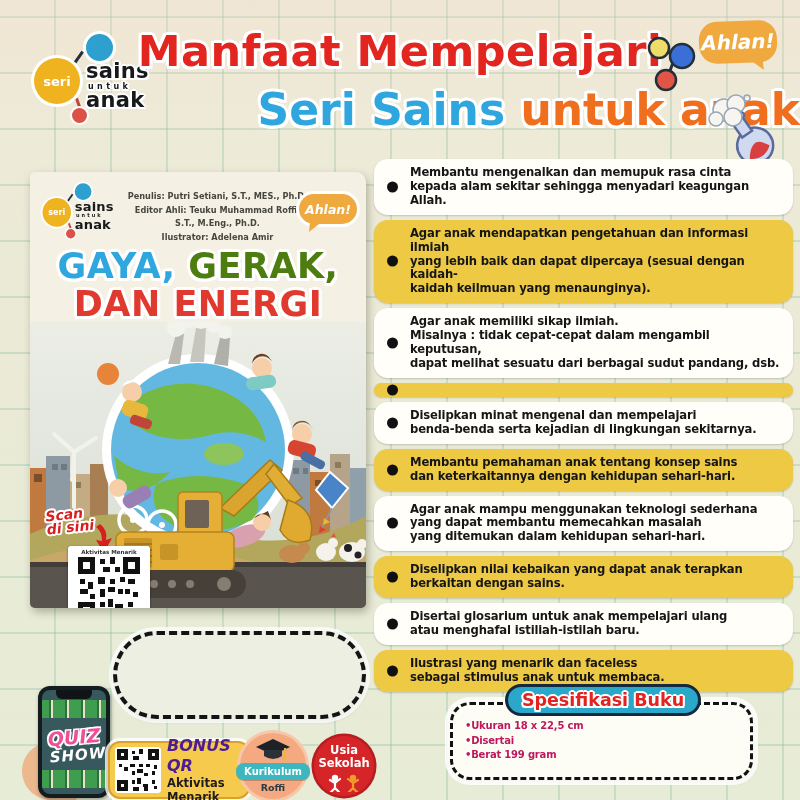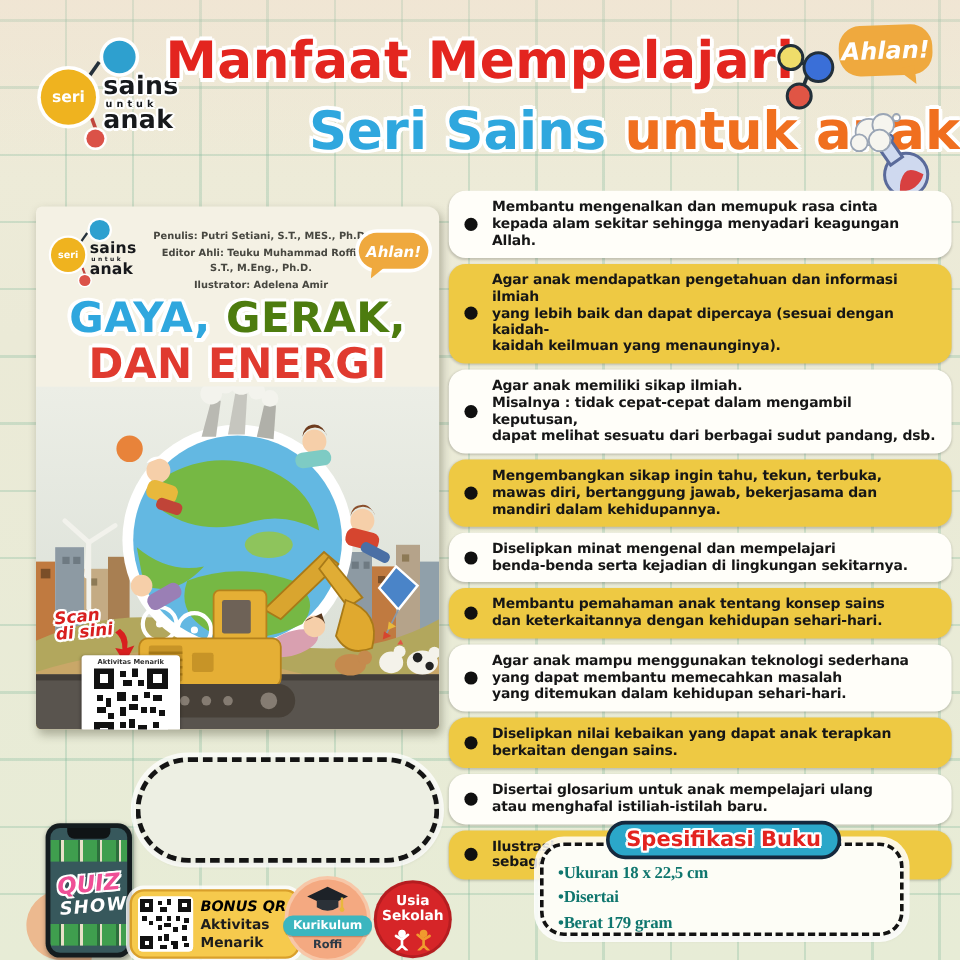--- a/index.html
+++ b/index.html
@@ -68,35 +68,35 @@
   .phone{ left:38px; top:686px; width:72px; height:112px; background:#141c1f; border-radius:12px; padding:4px; box-shadow:1px 2px 4px rgba(0,0,0,.35); }
   .screen{ position:relative; width:100%; height:100%; border-radius:8px; overflow:hidden; background:#37585c; }
   .screen .strip{ position:absolute; left:0; right:0; height:18px; background:repeating-linear-gradient(90deg,#3f9e4e 0 7px,#2c6e3c 7px 9px,#e8e0c8 9px 11px,#3f9e4e 11px 16px); }
   .screen .strip.top{ top:10px; } .screen .strip.bot{ bottom:6px; }
   .screen .notch{ position:absolute; top:0; left:14px; right:14px; height:9px; background:#101416; border-radius:0 0 6px 6px; }
   .quiz{ position:absolute; left:0; right:0; top:36px; text-align:center; transform:rotate(-5deg); color:#ef4f96; font-weight:800; font-style:italic; font-size:19px; text-shadow:-1.5px -1.5px 0 #fff,1.5px -1.5px 0 #fff,-1.5px 1.5px 0 #fff,1.5px 1.5px 0 #fff; }
   .show{ position:absolute; left:0; right:-8px; top:56px; text-align:center; transform:rotate(-5deg); color:#fff; font-weight:800; font-style:italic; font-size:15px; letter-spacing:1px; }
 
   .bonus{ left:108px; top:741px; width:142px; height:58px; background:#f6ca4d; border:2px solid #d9a02b; border-radius:12px; box-shadow:0 0 0 3px rgba(255,255,255,.8); display:flex; align-items:center; gap:6px; padding:5px; }
   .bonus .txt{ line-height:1.25; }
-  .bonus .l1{ color:#000000; font-weight:800; font-style:italic; font-size:12px; }
+  .bonus .l1{ color:#4c1d95; font-weight:800; font-style:italic; font-size:16px; }
   .bonus .l2{ color:#1d1d1d; font-weight:800; font-size:11.5px; }
 
   .kur{ left:240px; top:733px; width:66px; height:66px; background:#f4a981; border-radius:50%; box-shadow:0 0 0 3px #f7c7a8, 0 1px 3px rgba(0,0,0,.25); }
   .kur .band{ position:absolute; left:-4px; top:30px; width:74px; height:17px; background:#3cb6bf; border-radius:8px; color:#fff; font-size:10px; font-weight:800; text-align:center; line-height:17px; box-shadow:0 1px 0 rgba(0,0,0,.2); }
   .kur .diknas{ position:absolute; left:0; width:66px; top:49px; text-align:center; font-size:9.5px; font-weight:800; color:#2c3a46; }
   .kur svg{ position:absolute; left:15px; top:4px; }
 
   .usia{ left:314px; top:736px; width:60px; height:60px; background:#d62528; border-radius:50%; box-shadow:0 0 0 2.5px #b51d20, 0 1px 3px rgba(0,0,0,.3); color:#fff; text-align:center; font-weight:800; }
   .usia .u1{ font-size:11.5px; margin-top:7px; } .usia .u2{ font-size:11.5px; margin-top:-1px; }
   .usia svg{ position:absolute; left:12px; bottom:4px; }
 
   .spec-box{ left:450px; top:702px; width:303px; height:78px; background:#fdfdf6; border:3.5px dashed #121212; border-radius:20px; box-shadow:0 0 0 5px rgba(255,255,255,.85), 1px 2px 4px rgba(0,0,0,.2); padding:14px 10px 6px 12px; display:flex; }
   .spec-col{ flex:1; } .spec-col.r{ flex:1.06; }
-  .spec-item{ font-size:14px; font-weight:700; color:#0f766e; line-height:1.45; letter-spacing:-.2px;font-family:Liberation Serif, serif; }
+  .spec-item{ font-size:10px; font-weight:700; color:#be185d; line-height:1.45; letter-spacing:-.2px; }
   .spec-title{ left:505px; top:684px; width:196px; height:32px; background:#2ba7c9; border:3px solid #15293e; border-radius:17px; display:flex; align-items:center; justify-content:center; font-size:17.5px; font-weight:800; color:#e3231f; z-index:3;text-align:center; }
 
   
   .molecule{ left:646px; top:32px; }
   .flask{ left:702px; top:84px; }
 </style>
 </head>
 <body>
 
 <div class="canvas">
@@ -373,23 +373,20 @@
 kaidah keilmuan yang menaunginya).</span>
       </div>
       <div class="benefit">
         <span class="bullet"></span>
         <span class="btext">Agar anak memiliki sikap ilmiah.
 Misalnya : tidak cepat-cepat dalam mengambil keputusan,
 dapat melihat sesuatu dari berbagai sudut pandang, dsb.</span>
       </div>
       <div class="benefit hl">
         <span class="bullet"></span>
-        <span class="btext">Mengembangkan sikap ingin tahu, tekun, terbuka,
-mawas diri, bertanggung jawab, bekerjasama dan
-mandiri dalam kehidupannya.</span>
       </div>
       <div class="benefit">
         <span class="bullet"></span>
         <span class="btext">Diselipkan minat mengenal dan mempelajari
 benda-benda serta kejadian di lingkungan sekitarnya.</span>
       </div>
       <div class="benefit hl">
         <span class="bullet"></span>
         <span class="btext">Membantu pemahaman anak tentang konsep sains
 dan keterkaitannya dengan kehidupan sehari-hari.</span>
@@ -489,17 +486,17 @@
       <circle cx="27" cy="4" r="3.2" fill="#f09b2e"></circle>
         <path d="M27,8 L27,14 M27,9 L22,5 M27,9 L32,6 M27,14 L23,18 M27,14 L31,18" stroke="#f09b2e" stroke-width="2.2" stroke-linecap="round"></path>
     </svg>
   </div>
 
   <div class="abs spec-title ow-sm">Spesifikasi Buku</div>
   <div class="abs spec-box">
     <div class="spec-col">
         <div class="spec-item">•Ukuran 18 x 22,5 cm</div>
         <div class="spec-item">•Disertai</div>
-        <div class="spec-item">•Berat 179 gram</div>
+        <div class="spec-item">•Berat 199 gram</div>
       </div>
   </div>
 
 </div>
 
 </body></html>

